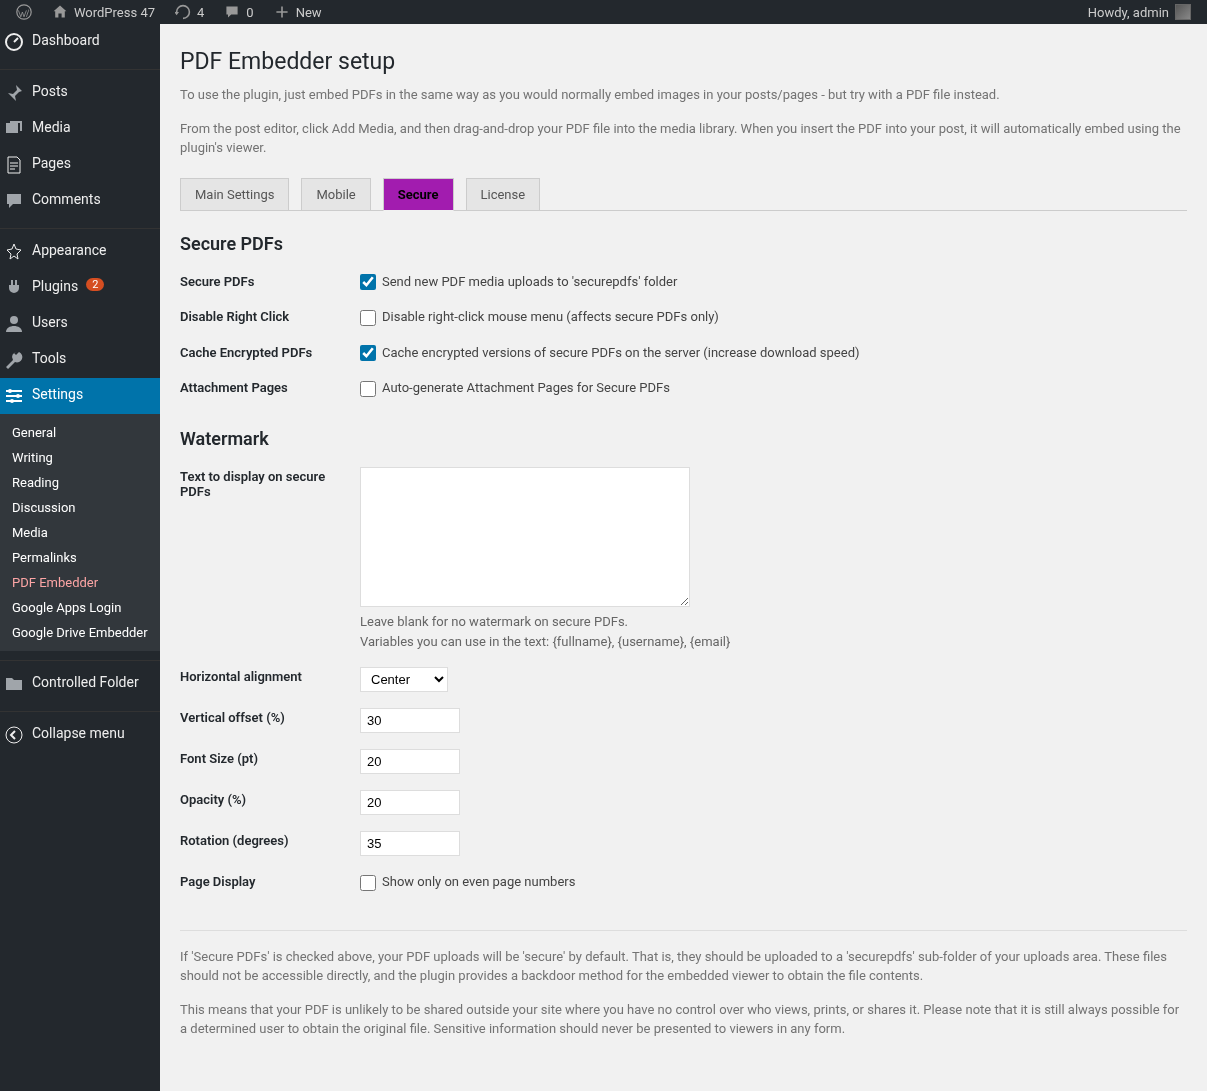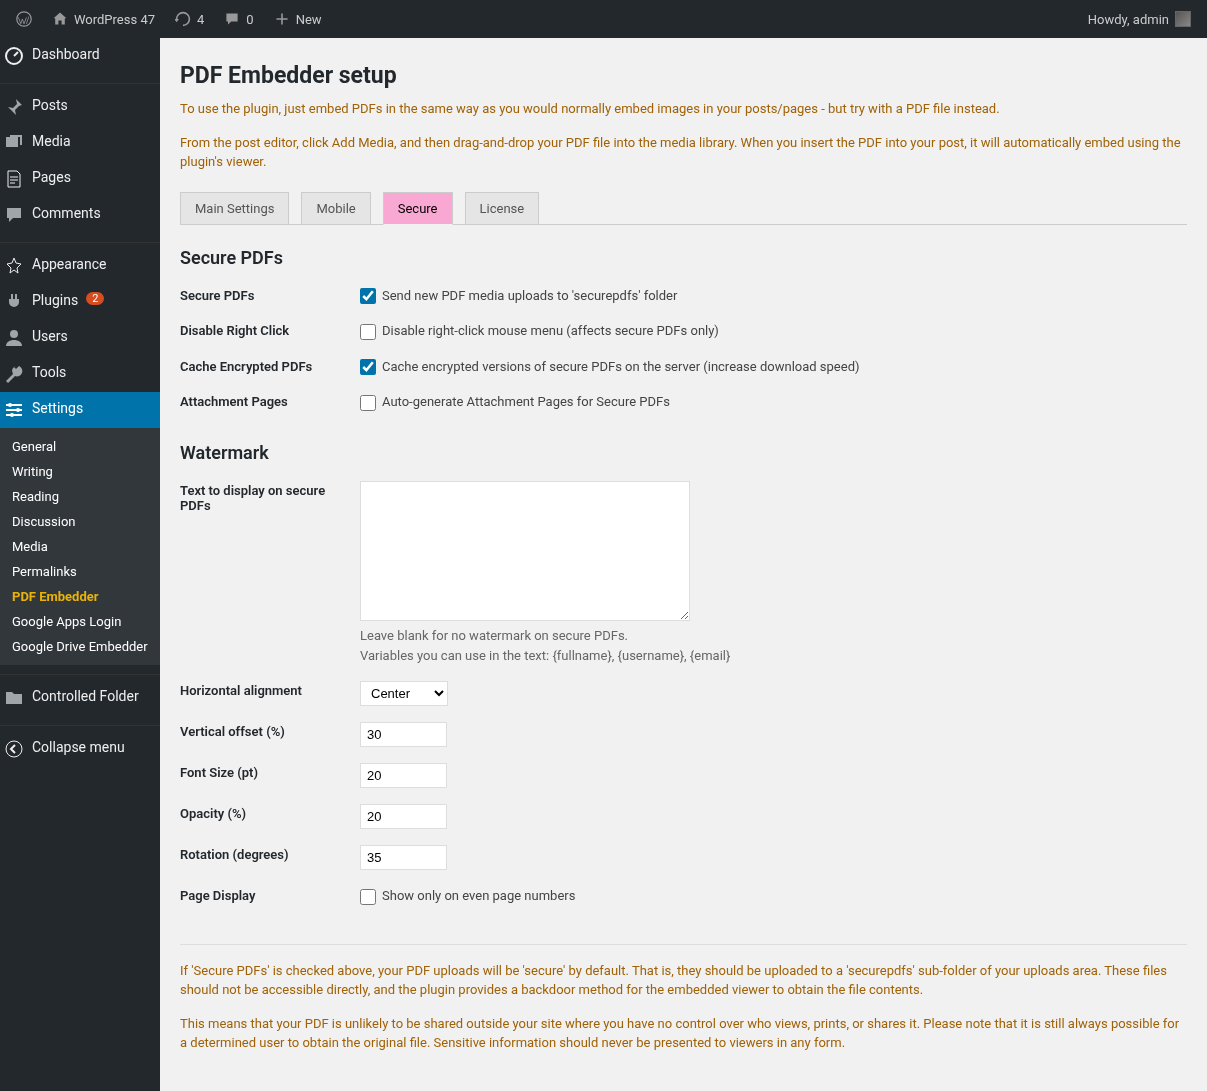--- a/index.html
+++ b/index.html
@@ -1,47 +1,47 @@
 <!DOCTYPE html>
 <html><head>
 <meta charset="utf-8">
 <style>
 *{box-sizing:border-box;margin:0;padding:0}
 body{font-family:-apple-system,BlinkMacSystemFont,"Segoe UI",Roboto,sans-serif;font-size:13px;color:#444;background:#f1f1f1}
-.adminbar{height:38px;background:#23282d;color:#eee;display:flex;align-items:center;padding:0 8px;font-size:13px}
+.adminbar{height:24px;background:#23282d;color:#eee;display:flex;align-items:center;padding:0 8px;font-size:13px}
 .adminbar .left{display:flex;align-items:center;gap:4px}
 .adminbar .item{display:flex;align-items:center;gap:6px;padding:0 8px;height:32px;cursor:pointer;color:#ccc}
 .adminbar .spacer{flex:1}
 .adminbar svg{width:16px;height:16px;fill:#999}
 .adminbar .avatar{width:16px;height:16px;background:linear-gradient(135deg,#555,#888);border:1px solid #666}
 .wrap{display:flex;min-height:calc(100vh - 32px)}
 .sidebar{width:160px;background:#23282d;color:#eee;font-size:14px}
 .menu-item{display:flex;align-items:flex-start;gap:8px;padding:8px 4px;color:#eee;cursor:pointer;position:relative}
 .menu-item svg{width:20px;height:20px;fill:#a0a5aa;flex-shrink:0}
 .menu-item.current{background:#0073aa;color:#fff}
 .menu-item.current svg{fill:#fff}
 .menu-item.current::after{content:"";position:absolute;right:-8px;top:50%;margin-top:-8px;border:8px solid transparent;border-right-color:#f1f1f1}
 .menu-sep{height:5px;border-bottom:1px solid #333;margin:5px 0}
 .submenu{background:#32373c;padding:6px 0}
 .submenu .sub{padding:5px 12px;color:#ffffff;cursor:pointer;font-size:13px}
-.submenu .sub.active{color:#eab308;font-weight:700}
+.submenu .sub.active{color:#fca5a5;font-weight:400}
 .badge{background:#d54e21;color:#fff;border-radius:10px;padding:0 6px;font-size:11px;min-width:18px;text-align:center}
 .content{flex:1;padding:10px 20px 40px}
-h1{font-size:23px;font-weight:700;margin:14px 0 10px;color:#23282d}
-.desc{margin:0 0 14px;line-height:1.5;color:#a16207}
+h1{font-size:23px;font-weight:400;margin:14px 0 10px;color:#23282d}
+.desc{margin:0 0 14px;line-height:1.5;color:#737373}
 .tabs{border-bottom:1px solid #ccc;margin:20px 0 0;display:flex;gap:8px}
 .tab{padding:8px 14px;background:#e5e5e5;border:1px solid #ccc;margin-bottom:-1px;margin-right:4px;cursor:pointer;color:#555}
-.tab.active{background:#f9a8d4;border-bottom-color:#f1f1f1;font-weight:400;color:#000}
+.tab.active{background:#a21caf;border-bottom-color:#f1f1f1;font-weight:700;color:#000}
 h2{font-size:18px;font-weight:600;margin:22px 0 10px;color:#23282d}
 .form-table{width:100%;border-collapse:collapse}
 .form-table th{text-align:left;width:170px;padding:10px 10px 10px 0;font-weight:600;vertical-align:top;color:#23282d;font-size:13px}
 .form-table td{padding:8px 10px;vertical-align:top;line-height:1.5}
 input[type=checkbox]{width:16px;height:16px;margin-right:6px;vertical-align:middle;accent-color:#0073aa}
 textarea{width:330px;height:140px;padding:6px;border:1px solid #ddd;font-family:inherit;font-size:13px;resize:both}
-input[type=text]{padding:4px 6px;border:1px solid #ddd;font-size:13px;width:87px}
+input[type=text]{padding:4px 6px;border:1px solid #ddd;font-size:13px;width:100px}
 select{padding:3px 20px 3px 6px;border:1px solid #ddd;font-size:13px;background:#fff}
 .hint{color:#666;font-size:13px}
 .divider{border:none;border-top:1px solid #ddd;margin:30px 0 16px}
 </style>
 </head>
 <body>
 
 <div class="adminbar">
   <div class="left">
     <div class="item">

